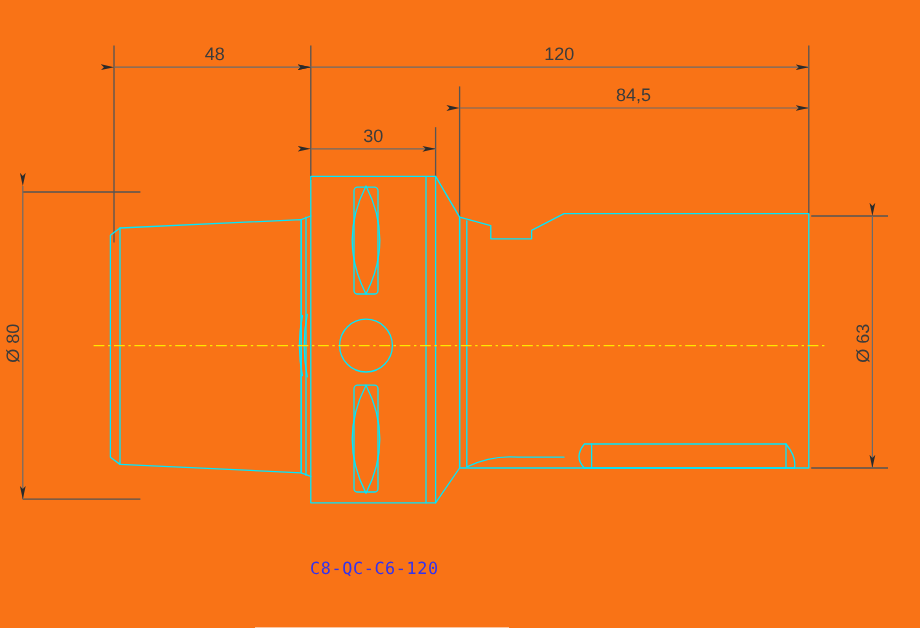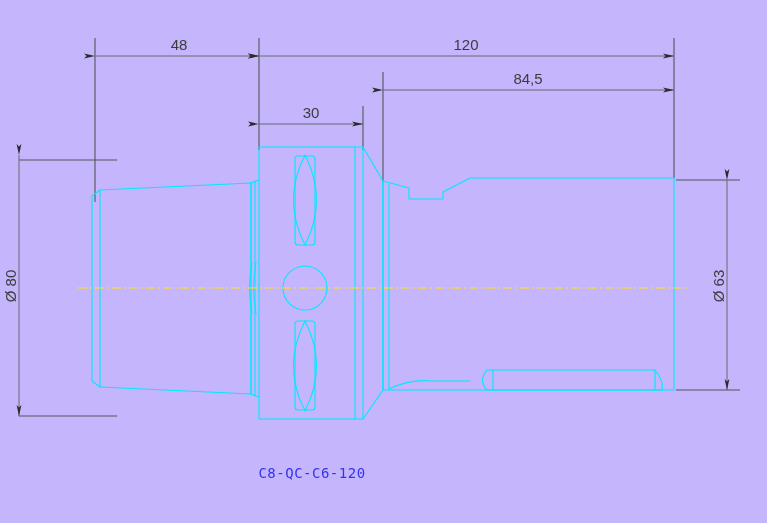--- a/index.html
+++ b/index.html
@@ -8,21 +8,21 @@
     padding: 0;
     background: #ffffff;
   }
   body {
     font-family: "Liberation Sans", sans-serif;
   }
   #canvas {
     position: relative;
     width: 767px;
     height: 523px;
-    background: #c4b5fd;
+    background: #f97316;
     overflow: hidden;
   }
   #drawing {
     position: absolute;
     left: 0;
     top: 0;
     width: 767px;
     height: 523px;
   }
   .dim-text {

